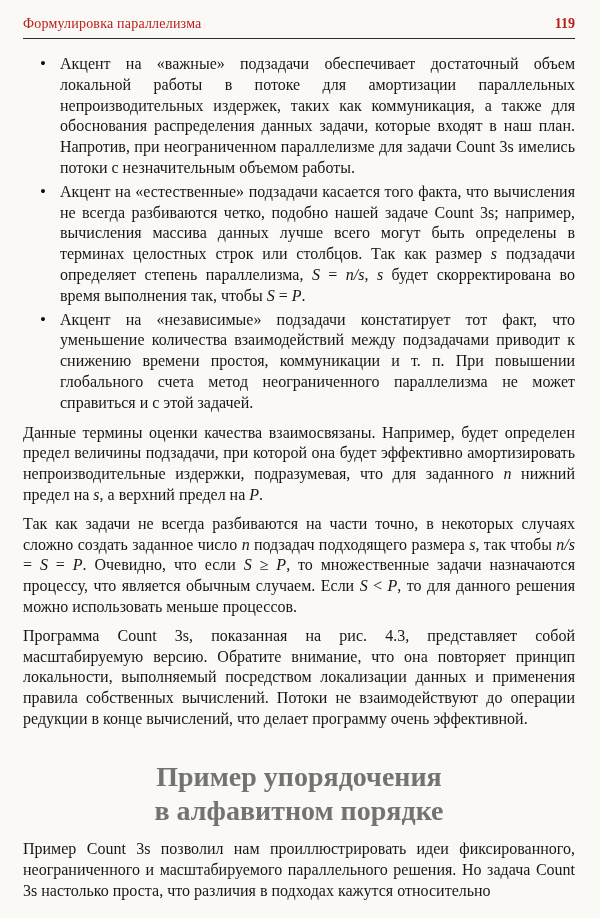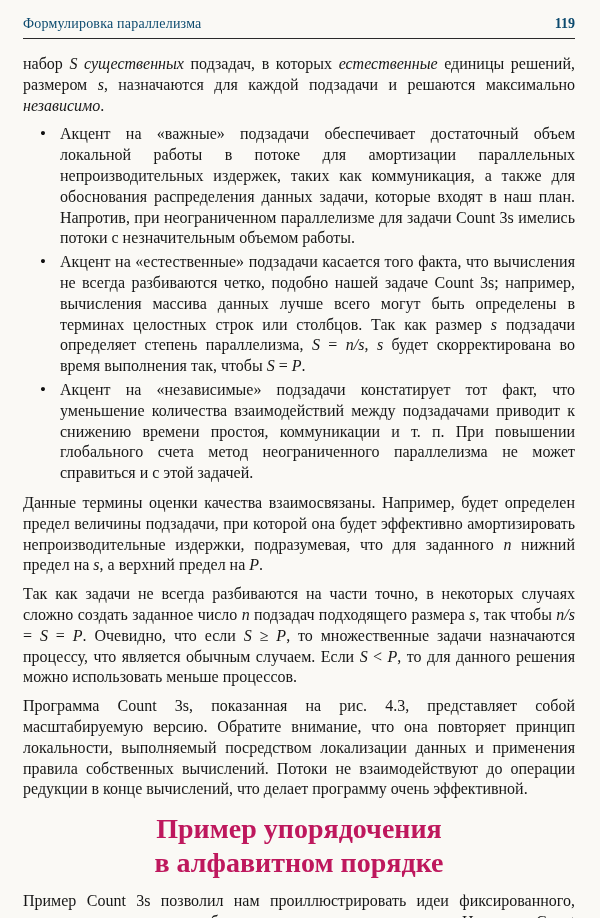--- a/index.html
+++ b/index.html
@@ -16,21 +16,21 @@
     color: #161616;
     font-family: "Liberation Serif", serif;
     padding: 16px 25px 0 23px;
     overflow: hidden;
   }
   .page-header {
     display: flex;
     justify-content: space-between;
     align-items: baseline;
     font-size: 14px;
-    color: #0c4a6e;
+    color: #b91c1c;
     margin-bottom: 6px;
   }
   .running-title {
     letter-spacing: 0.2px;
   }
   .page-number {
     font-weight: bold;
     font-size: 14px;
   }
   .header-rule {
@@ -65,36 +65,35 @@
     color: #111;
   }
   .page-body i {
     font-style: italic;
   }
   h1.section-heading {
     font-size: 28px;
     font-weight: bold;
     text-align: center;
     line-height: 1.22;
-    margin: 12px 0 11px 0;
-    color: #be185d;
+    margin: 30px 0 11px 0;
+    color: #737373;
     hyphens: none;
   }
 </style>
 </head>
 <body>
 
 <div class="page">
   <header class="page-header">
     <span class="running-title">Формулировка параллелизма</span>
     <span class="page-number">119</span>
   </header>
   <hr class="header-rule">
   <main class="page-body">
-      <p class="para">набор <i>S существенных</i> подзадач, в которых <i>естественные</i> единицы решений, размером <i>s</i>, назначаются для каждой подзадачи и решаются максимально <i>независимо</i>.</p>
       <ul class="bullets">
         <li>Акцент на «важные» подзадачи обеспечивает достаточный объем локальной работы в потоке для амортизации параллельных непроизводительных издержек, таких как коммуникация, а также для обоснования распределения данных задачи, которые входят в наш план. Напротив, при неограниченном параллелизме для задачи Count 3s имелись потоки с незначительным объемом работы.</li>
         <li>Акцент на «естественные» подзадачи касается того факта, что вычисления не всегда разбиваются четко, подобно нашей задаче Count 3s; например, вычисления массива данных лучше всего могут быть определены в терминах целостных строк или столбцов. Так как размер <i>s</i> подзадачи определяет степень параллелизма, <i>S</i> = <i>n/s</i>, <i>s</i> будет скорректирована во время выполнения так, чтобы <i>S</i> = <i>P</i>.</li>
         <li>Акцент на «независимые» подзадачи констатирует тот факт, что уменьшение количества взаимодействий между подзадачами приводит к снижению времени простоя, коммуникации и т. п. При повышении глобального счета метод неограниченного параллелизма не может справиться и с этой задачей.</li>
       </ul>
       <p class="para">Данные термины оценки качества взаимосвязаны. Например, будет определен предел величины подзадачи, при которой она будет эффективно амортизировать непроизводительные издержки, подразумевая, что для заданного <i>n</i> нижний предел на <i>s</i>, а верхний предел на <i>P</i>.</p>
       <p class="para">Так как задачи не всегда разбиваются на части точно, в некоторых случаях сложно создать заданное число <i>n</i> подзадач подходящего размера <i>s</i>, так чтобы <i>n/s</i> = <i>S</i> = <i>P</i>. Очевидно, что если <i>S</i> ≥ <i>P</i>, то множественные задачи назначаются процессу, что является обычным случаем. Если <i>S</i> &lt; <i>P</i>, то для данного решения можно использовать меньше процессов.</p>
       <p class="para">Программа Count 3s, показанная на рис. 4.3, представляет собой масштабируемую версию. Обратите внимание, что она повторяет принцип локальности, выполняемый посредством локализации данных и применения правила собственных вычислений. Потоки не взаимодействуют до операции редукции в конце вычислений, что делает программу очень эффективной.</p>
       <h1 class="section-heading">Пример упорядочения<br>в алфавитном порядке</h1>
       <p class="para">Пример Count 3s позволил нам проиллюстрировать идеи фиксированного, неограниченного и масштабируемого параллельного решения. Но задача Count 3s настолько проста, что различия в подходах кажутся относительно</p>

